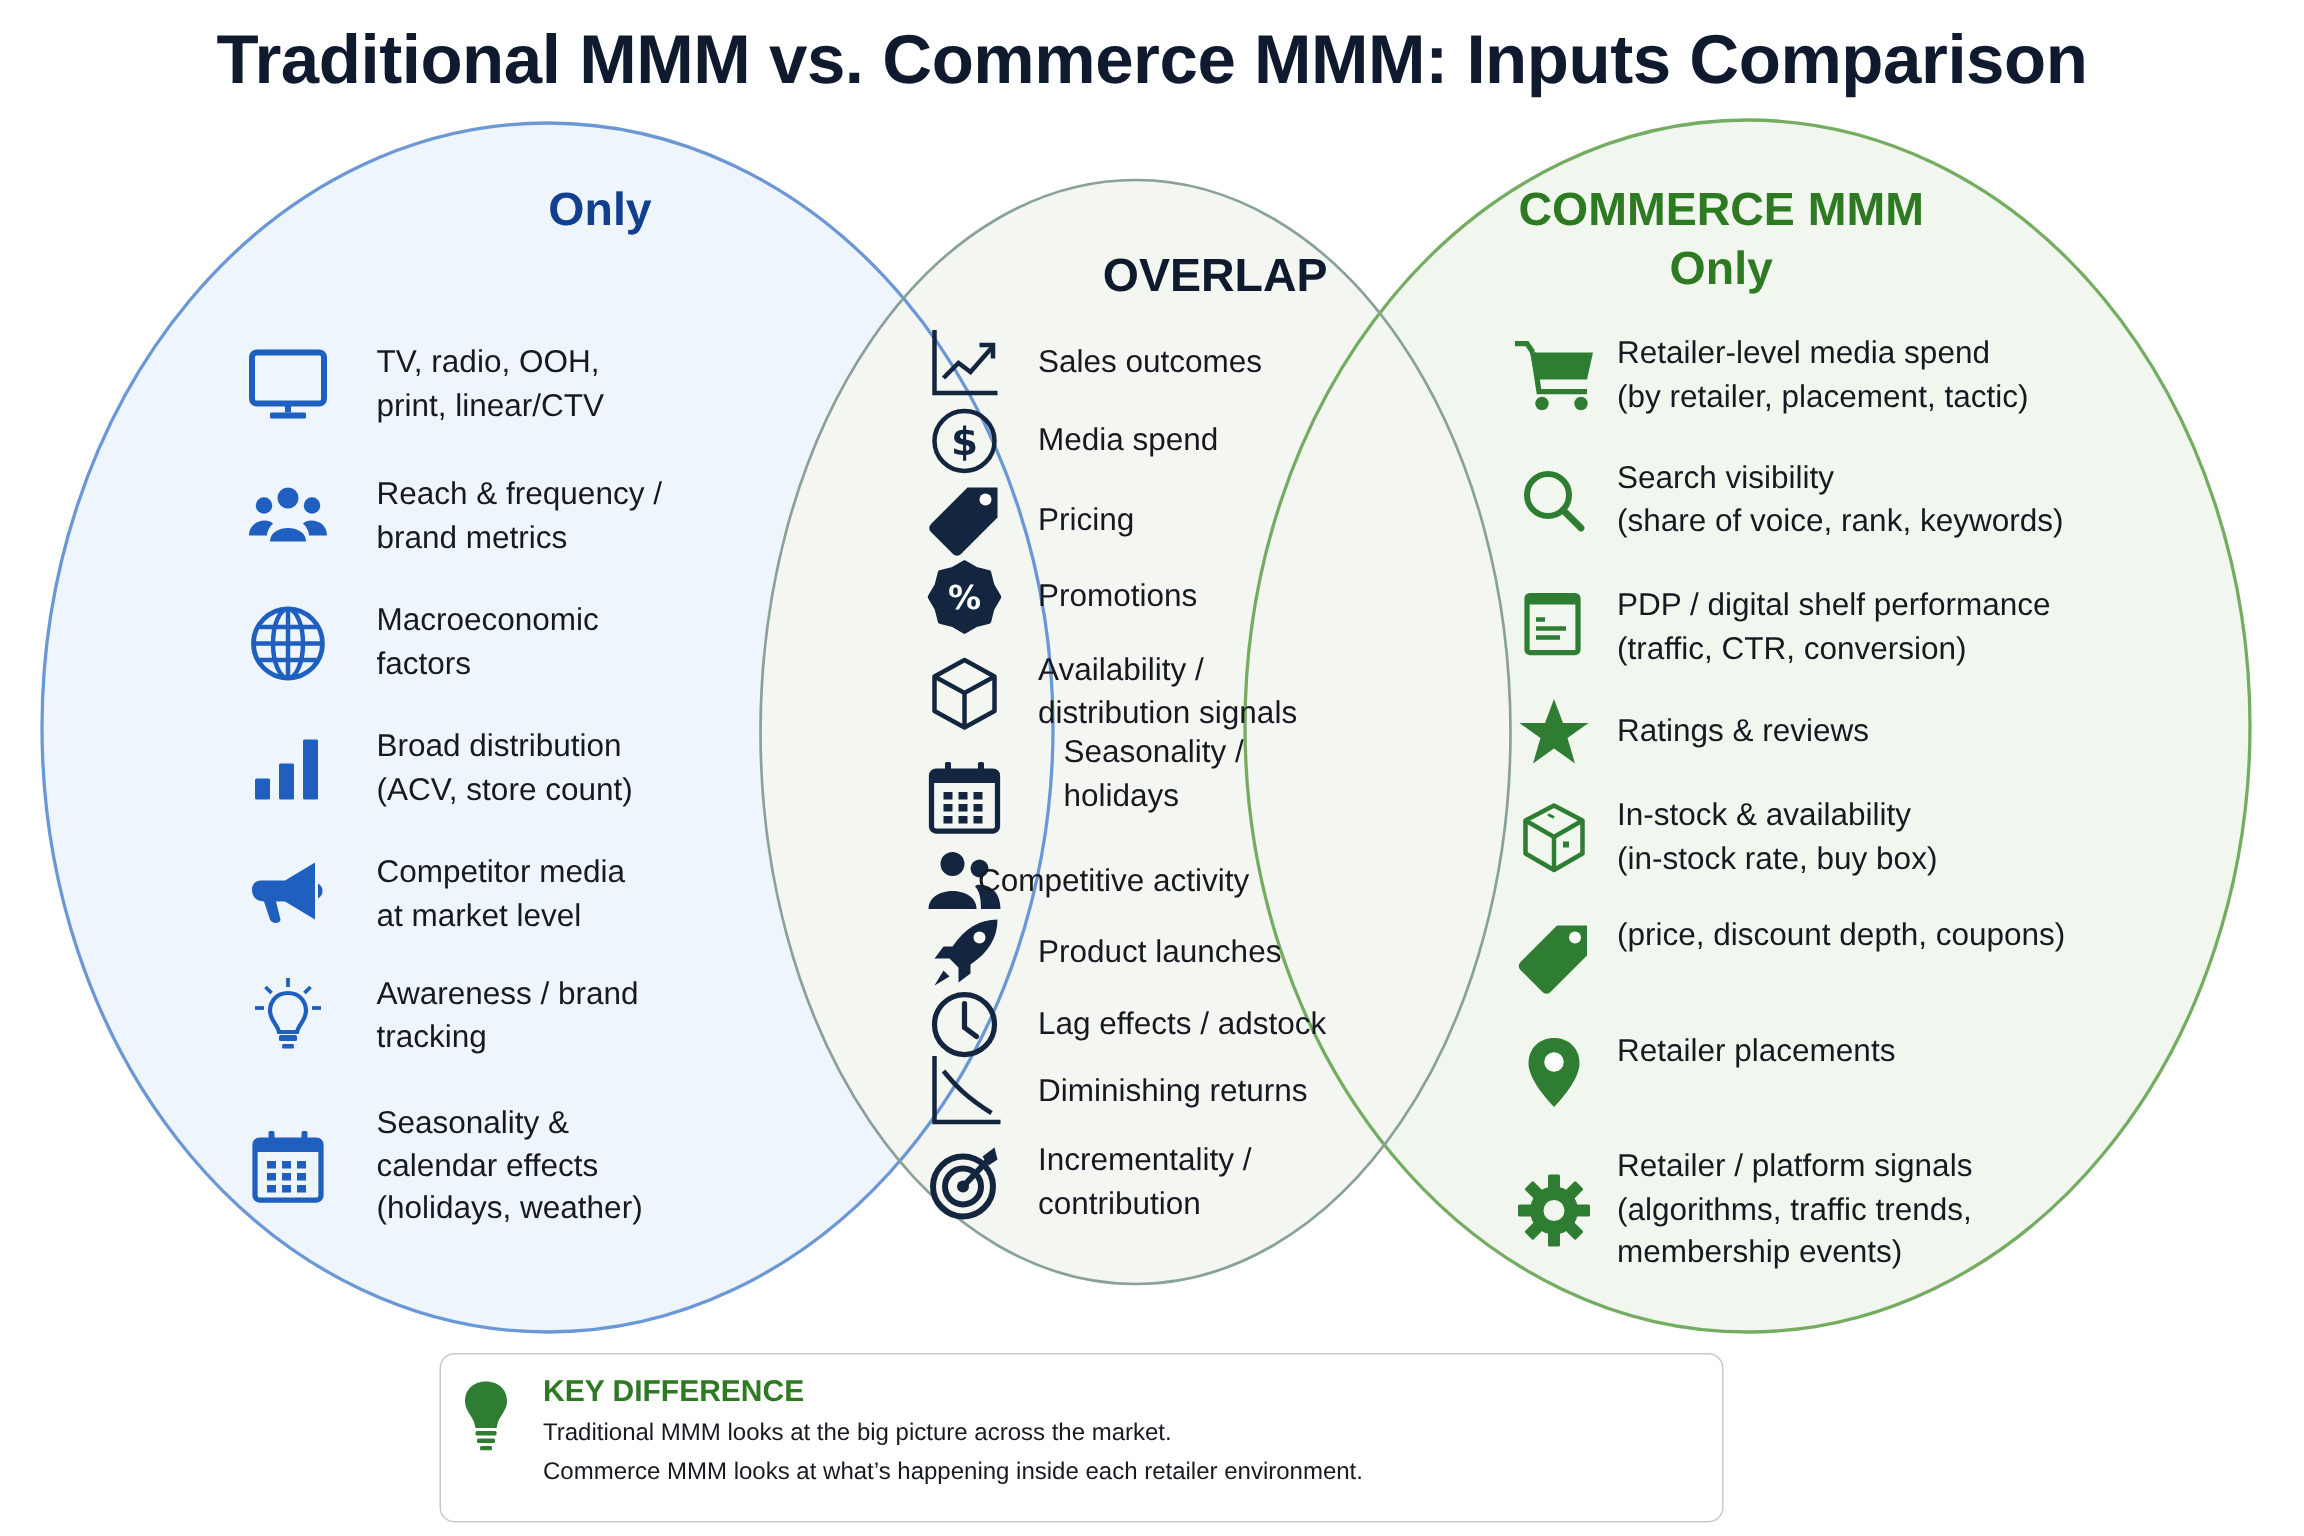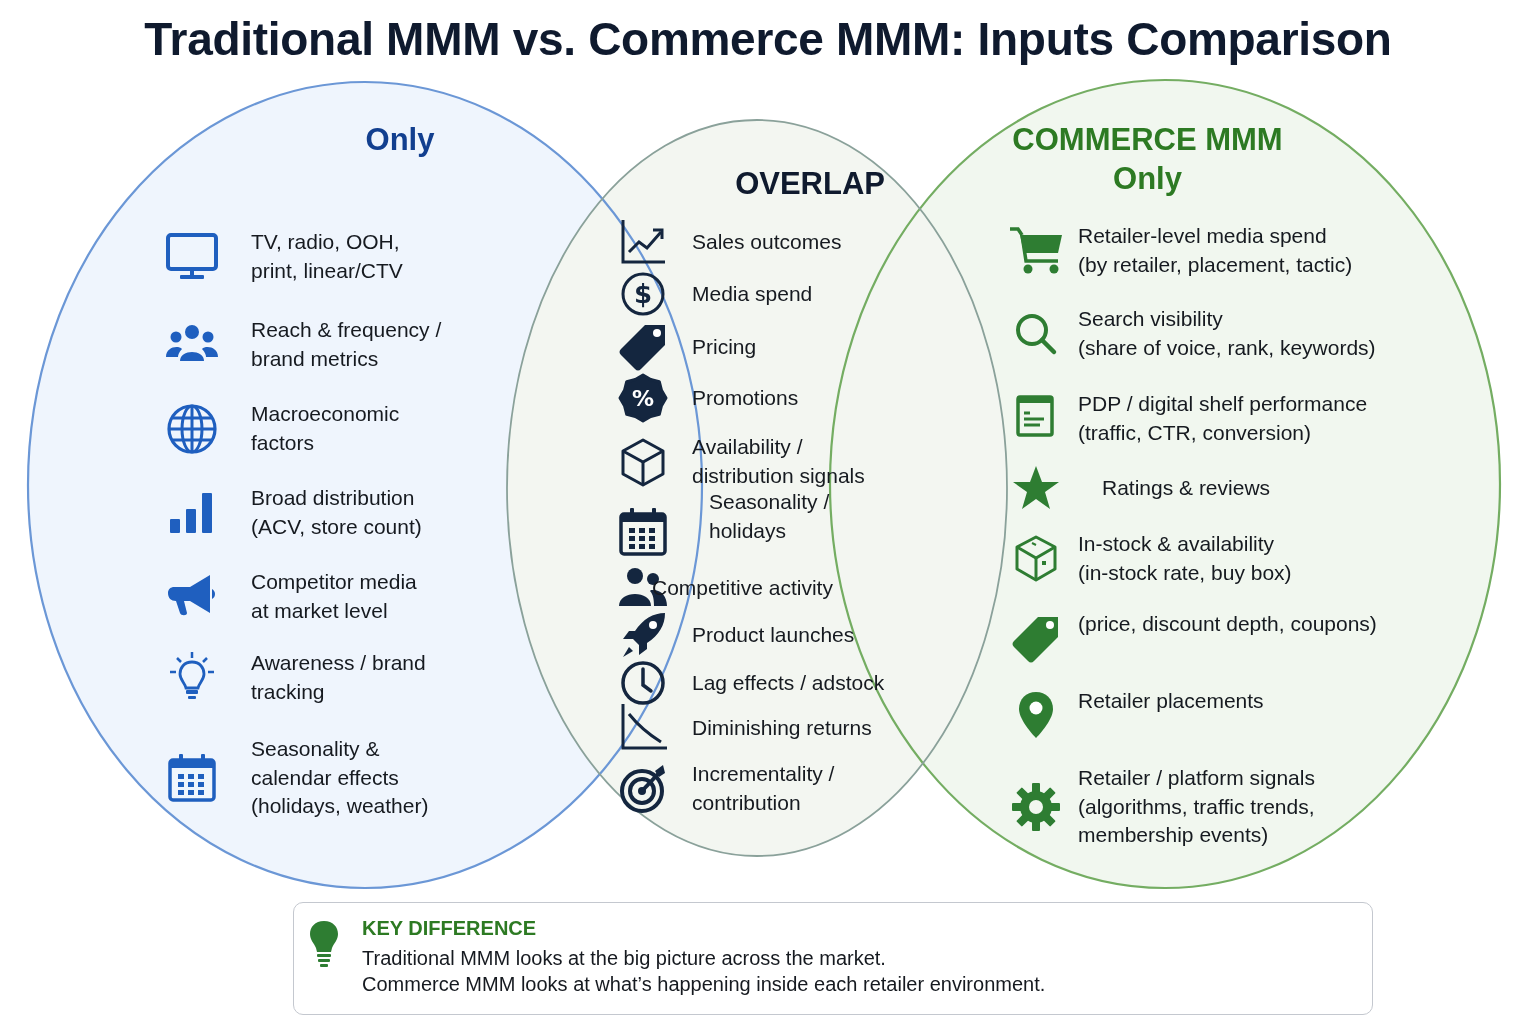--- a/index.html
+++ b/index.html
@@ -8,24 +8,24 @@
   .title { position:absolute; left:0; top:12px; width:1536px; text-align:center;
            font-size:46px; font-weight:700; color:#0f1a2e; letter-spacing:-0.3px; }
   svg.venn { position:absolute; left:0; top:0; }
   .heading { position:absolute; text-align:center; font-weight:700; line-height:39px; }
   .heading.blue { color:#123f8f; font-size:31px; }
   .heading.green { color:#2d7a23; font-size:31px; }
   .heading.dark { color:#0f1a2e; font-size:31px; }
   .item { position:absolute; display:flex; align-items:flex-start; }
   .item .ico { position:absolute; width:56px; height:56px; display:flex; align-items:center; justify-content:center; }
   .item .txt { position:absolute; font-size:21px; line-height:28.5px; color:#161a20; white-space:nowrap; }
-  .keybox { position:absolute; left:293px; top:902px; width:1080px; height:113px; border:1.5px solid #c4c8cf;
+  .keybox { position:absolute; left:293px; top:902px; width:856px; height:113px; border:1.5px solid #c4c8cf;
             border-radius:10px; background:#fff; box-sizing:border-box; }
   .keybox .kt { position:absolute; left:68px; top:14px; font-size:20px; font-weight:700; color:#2d7a23; }
-  .keybox .kl { position:absolute; left:68px; font-size:20px; color:#161a20; white-space:nowrap; }
+  .keybox .kl { position:absolute; left:68px; font-size:16px; color:#161a20; white-space:nowrap; }
 </style>
 </head>
 <body>
 
 <div class="title">Traditional MMM vs. Commerce MMM: Inputs Comparison</div>
 
 <svg class="venn" width="1536" height="1024">
   <defs>
     <clipPath id="clipL">
         <ellipse cx="365" cy="485" rx="337" ry="403"></ellipse>
@@ -352,21 +352,21 @@
         <div>PDP / digital shelf performance</div>
         <div>(traffic, CTR, conversion)</div>
       </div>
     </div>
     <div class="item" style="left: 0px; top: 0px;">
       <div class="ico" style="left: 1008px; top: 460.25px;">
         <svg width="56" height="56" viewBox="0 0 56 56">
           <polygon points="28,6 34,22 51,22 37,32 42,49 28,39 14,49 19,32 5,22 22,22" fill="#2e7d32"></polygon>
         </svg>
       </div>
-      <div class="txt" style="left: 1078px; top: 474px; margin-left: 24px;">
+      <div class="txt" style="left: 1078px; top: 474px;">
         <div>Ratings &amp; reviews</div>
       </div>
     </div>
     <div class="item" style="left: 0px; top: 0px;">
       <div class="ico" style="left: 1008px; top: 530.5px;">
         <svg width="56" height="56" viewBox="0 0 56 56">
           <polygon points="28,6 47,16 47,38 28,49 9,38 9,16" fill="none" stroke="#2e7d32" stroke-width="3" stroke-linejoin="round"></polygon>
           <polyline points="9,16 28,27 47,16" fill="none" stroke="#2e7d32" stroke-width="3"></polyline>
           <line x1="28" y1="27" x2="28" y2="49" stroke="#2e7d32" stroke-width="3"></line>
           <rect x="34" y="30" width="4" height="4" fill="#2e7d32"></rect>

